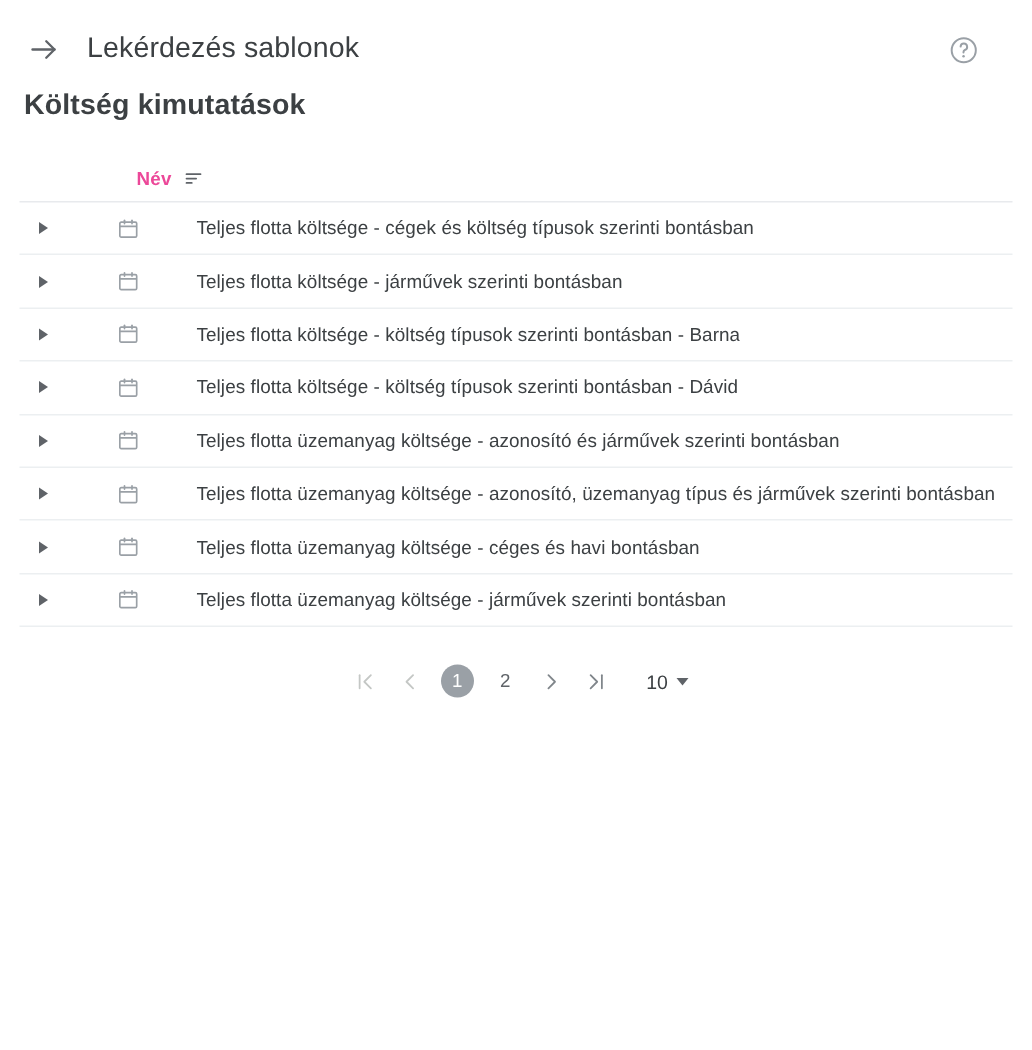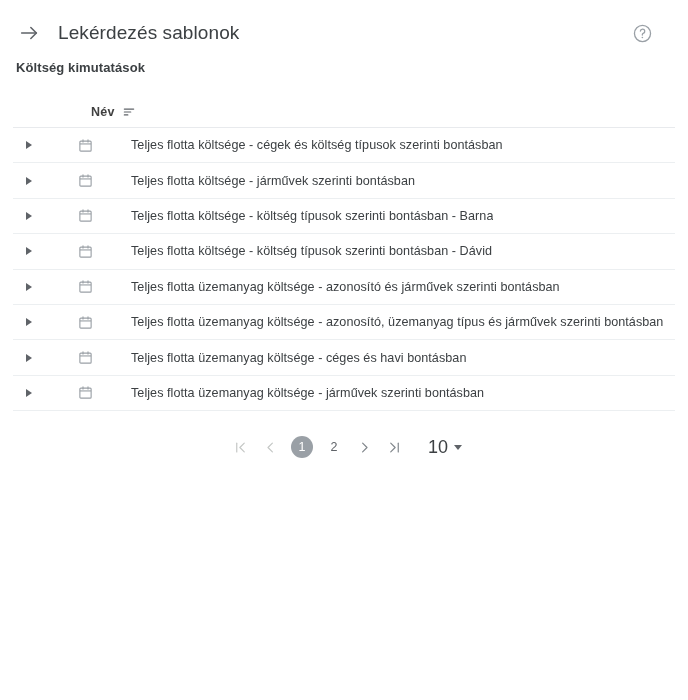--- a/index.html
+++ b/index.html
@@ -54,21 +54,21 @@
     color: #9aa0a6;
     display: flex;
     align-items: center;
     justify-content: center;
     cursor: pointer;
     margin-right: 14px;
   }
 
   
   .section-title {
-    font-size: 13px;
+    font-size: 19px;
     font-weight: bold;
     color: #3c4043;
     padding: 18px 0 0 16px;
     letter-spacing: .1px;
   }
 
   
   .table {
     margin: 22px 13px 0 13px;
     border-top: 0;
@@ -80,21 +80,21 @@
     border-bottom: 1px solid #e8eaed;
     padding: 0 0 0 0;
   }
   .th-spacer-a { width: 32px; flex: 0 0 32px; }
   .th-spacer-b { width: 46px; flex: 0 0 46px; }
   .th-name {
     display: flex;
     align-items: center;
     font-size: 12.5px;
     font-weight: bold;
-    color: #404040;
+    color: #ec4899;
     cursor: pointer;
     letter-spacing: .2px;
   }
   .sort-icon {
     margin-left: 7px;
     display: inline-flex;
     align-items: center;
     color: #5f6368;
   }
 
@@ -170,21 +170,21 @@
     cursor: pointer;
     margin: 0 5px;
   }
   .pg-page.active {
     background: #9aa0a6;
     color: #ffffff;
   }
   .pg-size {
     display: flex;
     align-items: center;
-    font-size: 18px;
+    font-size: 13px;
     color: #3c4043;
     margin-left: 18px;
     cursor: pointer;
   }
   .pg-size .caret {
     margin-left: 6px;
     width: 0; height: 0;
     border-left: 4.5px solid transparent;
     border-right: 4.5px solid transparent;
     border-top: 5px solid #5f6368;

